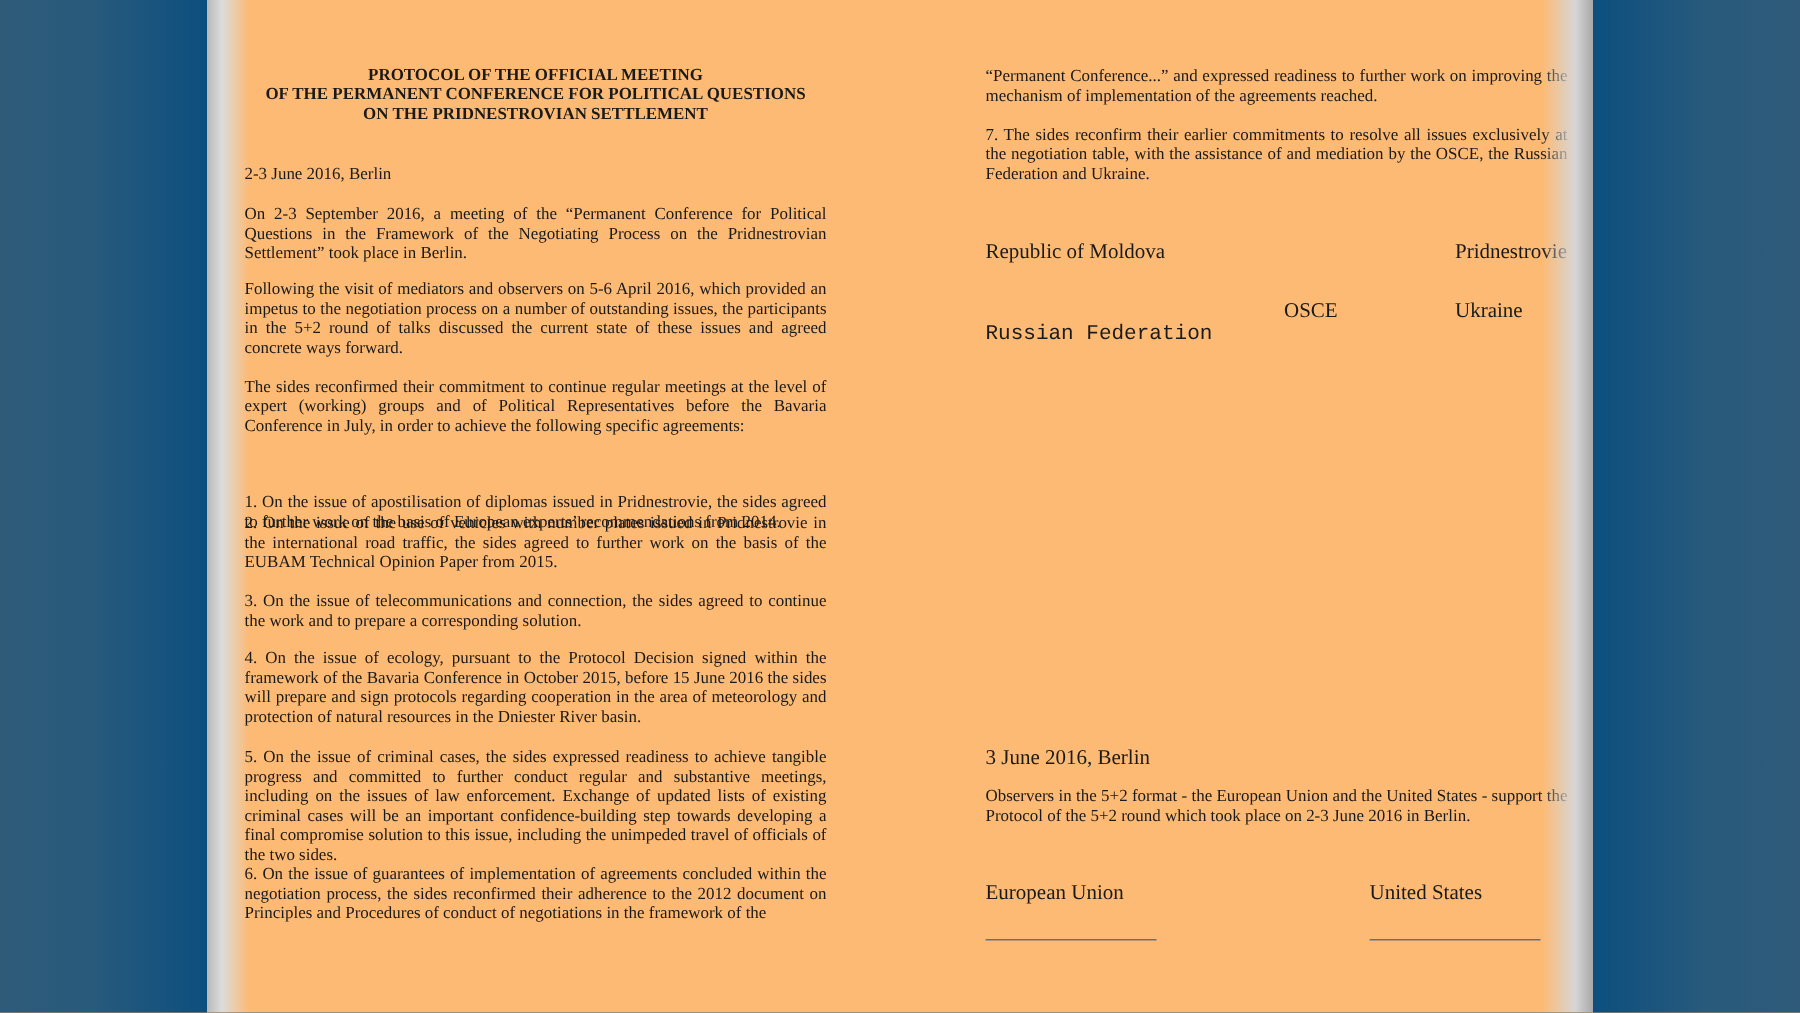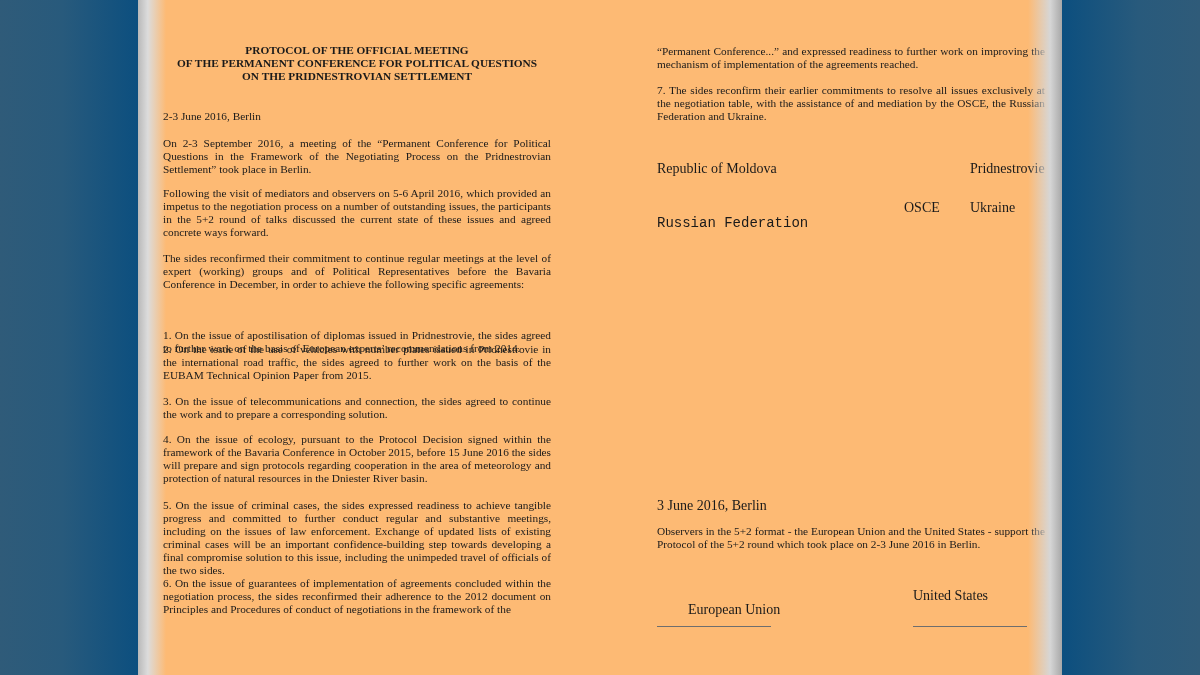--- a/index.html
+++ b/index.html
@@ -64,42 +64,42 @@
     <div class="title" style="top:44px;">
       <div>PROTOCOL OF THE OFFICIAL MEETING</div>
       <div>OF THE PERMANENT CONFERENCE FOR POLITICAL QUESTIONS</div>
       <div>ON THE PRIDNESTROVIAN SETTLEMENT</div>
     </div>
 
     <div class="p" style="top:110px;">2-3 June 2016, Berlin</div>
 
     <div class="p" style="top:137px;">On 2-3 September 2016, a meeting of the “Permanent Conference for Political Questions in the Framework of the Negotiating Process on the Pridnestrovian Settlement” took place in Berlin.</div>
     <div class="p" style="top:187px;">Following the visit of mediators and observers on 5-6 April 2016, which provided an impetus to the negotiation process on a number of outstanding issues, the participants in the 5+2 round of talks discussed the current state of these issues and agreed concrete ways forward.</div>
-    <div class="p" style="top:252px;">The sides reconfirmed their commitment to continue regular meetings at the level of expert (working) groups and of Political Representatives before the Bavaria Conference in December, in order to achieve the following specific agreements:</div>
+    <div class="p" style="top:252px;">The sides reconfirmed their commitment to continue regular meetings at the level of expert (working) groups and of Political Representatives before the Bavaria Conference in July, in order to achieve the following specific agreements:</div>
     <div class="p" style="top:293px;margin-top:36px;">1. On the issue of apostilisation of diplomas issued in Pridnestrovie, the sides agreed to further work on the basis of European experts’ recommendations from 2014.</div>
     <div class="p" style="top:343px;">2. On the issue of the use of vehicles with number plates issued in Pridnestrovie in the international road traffic, the sides agreed to further work on the basis of the EUBAM Technical Opinion Paper from 2015.</div>
     <div class="p" style="top:395px;">3. On the issue of telecommunications and connection, the sides agreed to continue the work and to prepare a corresponding solution.</div>
     <div class="p" style="top:433px;">4. On the issue of ecology, pursuant to the Protocol Decision signed within the framework of the Bavaria Conference in October 2015, before 15 June 2016 the sides will prepare and sign protocols regarding cooperation in the area of meteorology and protection of natural resources in the Dniester River basin.</div>
     <div class="p" style="top:499px;">5. On the issue of criminal cases, the sides expressed readiness to achieve tangible progress and committed to further conduct regular and substantive meetings, including on the issues of law enforcement. Exchange of updated lists of existing criminal cases will be an important confidence-building step towards developing a final compromise solution to this issue, including the unimpeded travel of officials of the two sides.</div>
     <div class="p" style="top:577px;">6. On the issue of guarantees of implementation of agreements concluded within the negotiation process, the sides reconfirmed their adherence to the 2012 document on Principles and Procedures of conduct of negotiations in the framework of the</div>
   </div>
 
   <div class="col col-right">
     <div class="p" style="top:45px;">“Permanent Conference...” and expressed readiness to further work on improving the mechanism of implementation of the agreements reached.</div>
     <div class="p" style="top:84px;">7. The sides reconfirm their earlier commitments to resolve all issues exclusively at the negotiation table, with the assistance of and mediation by the OSCE, the Russian Federation and Ukraine.</div>
 
     <div class="sig" style="top:162px; left:0;">Republic of Moldova</div>
     <div class="sig" style="top:162px; left:313px;">Pridnestrovie</div>
 
     <div class="sig" style="top:217px; left:0;font-family:Liberation Mono, monospace;">Russian Federation</div>
-    <div class="sig" style="top:201px; left:199px;margin-left:48px;">OSCE</div>
+    <div class="sig" style="top:201px; left:199px;">OSCE</div>
     <div class="sig" style="top:201px; left:313px;font-family:Liberation Serif, serif;">Ukraine</div>
 
     <div class="sig" style="top:499px; left:0;">3 June 2016, Berlin</div>
     <div class="p" style="top:525px;">Observers in the 5+2 format - the European Union and the United States - support the Protocol of the 5+2 round which took place on 2-3 June 2016 in Berlin.</div>
 
-    <div class="sig" style="top:603px; left:0;margin-left:31px;">European Union</div>
+    <div class="sig" style="top:589px; left:0;">European Union</div>
     <div class="sig" style="top:589px; left:256px;">United States</div>
 
     <div class="sig-line" style="top:626px; left:0;"></div>
     <div class="sig-line" style="top:626px; left:256px;"></div>
   </div>
 </div>
 
 </body></html>

